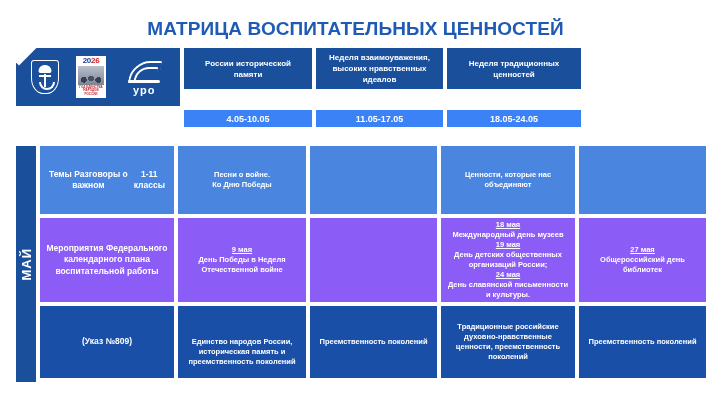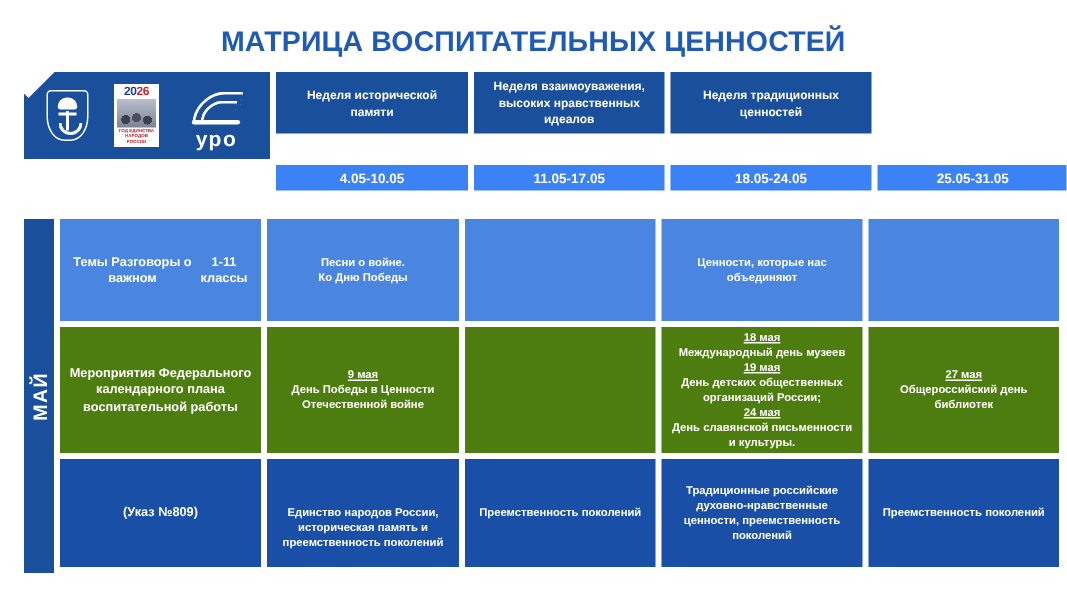--- a/index.html
+++ b/index.html
@@ -178,21 +178,21 @@
     left: 5px; top: 21px;
     width: 32px; height: 3px;
     background: #ffffff;
     border-radius: 2px;
   }
   .logo-uro .txt {
     position: absolute;
     left: 0; top: 25px;
     width: 42px;
     text-align: center;
-    font-size: 14px;
+    font-size: 11px;
     font-weight: bold;
     color: #ffffff;
     letter-spacing: 1px;
   }
 
   
   .hdr-title {
     background: #1a4f9c;
     color: #ffffff;
     font-size: 8px;
@@ -248,21 +248,21 @@
     font-weight: bold;
     line-height: 10px;
     padding: 4px 6px;
     box-sizing: border-box;
   }
   .rowname {
     font-size: 8.5px;
     line-height: 11.5px;
   }
   .r1 .cell { background: #4a86e0; }
-  .r2 .cell { background: #4d7c0f; text-align: center; }
+  .r2 .cell { background: #8b5cf6; text-align: center; }
   .r3 .cell { background: #1a4fa8; }
 
   .r1 { height: 68px; }
   .r2 { height: 84px; }
   .r3 { height: 72px; }
 
   .dateline {
     text-decoration: underline;
     display: block;
   }
@@ -295,31 +295,30 @@
 
       <div class="logo-uro">
         <div class="wing"></div>
         <div class="wing2"></div>
         <div class="base"></div>
         <div class="txt">уро</div>
       </div>
 
     </div>
 
-    <div class="hdr-title col-c1">Неделя исторической памяти</div>
+    <div class="hdr-title col-c1">России исторической памяти</div>
     <div class="hdr-title col-c2">Неделя взаимоуважения, высоких нравственных идеалов</div>
     <div class="hdr-title col-c3">Неделя традиционных ценностей</div>
   </div>
 
   <div class="grid-row">
     <div class="logo-strip spacer" style="background:transparent;height:17px"></div>
     <div class="hdr-date col-c1">4.05-10.05</div>
     <div class="hdr-date col-c2">11.05-17.05</div>
     <div class="hdr-date col-c3">18.05-24.05</div>
-    <div class="hdr-date col-c4">25.05-31.05</div>
   </div>
 
   <div style="display:flex;gap:4px;align-items:stretch">
 
     <div class="month-banner">
       <span>МАЙ</span>
     </div>
 
     <div style="flex:1">
 
@@ -347,21 +346,21 @@
           </div>
       </div>
 
       <div class="grid-row r2">
         <div class="cell rowname col-rowname">
             <p>Мероприятия Федерального календарного плана воспитательной работы</p>
           </div>
         <div class="cell col-c1">
             <div>
               <span class="dateline">9 мая</span>
-              <span style="display: block;">День Победы в Ценности Отечественной войне</span>
+              <span style="display: block;">День Победы в Неделя Отечественной войне</span>
             </div>
           </div>
         <div class="cell col-c2">
             <div></div>
           </div>
         <div class="cell col-c3">
             <div>
               <span class="dateline">18 мая</span>
               <span style="display: block;">Международный день музеев</span>
               <span class="dateline">19 мая</span>

